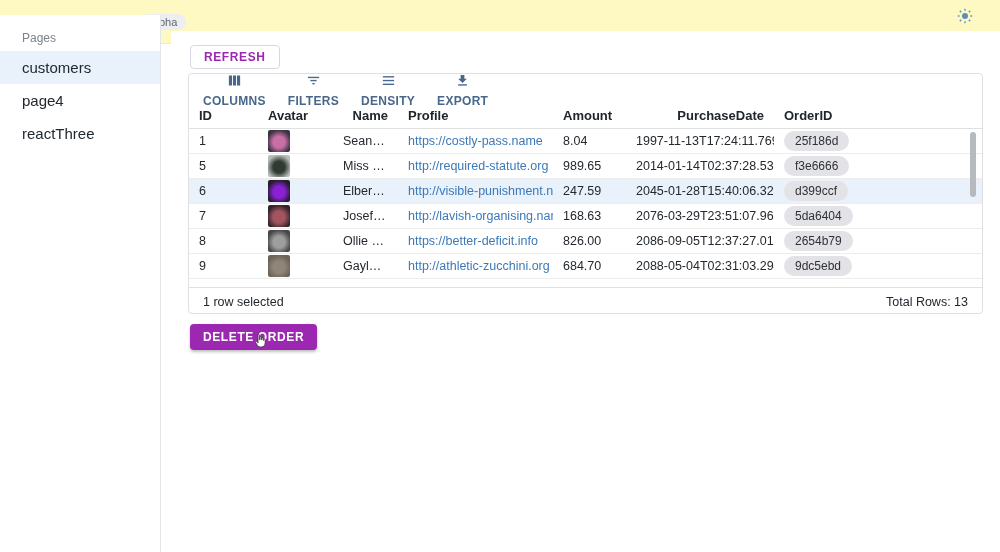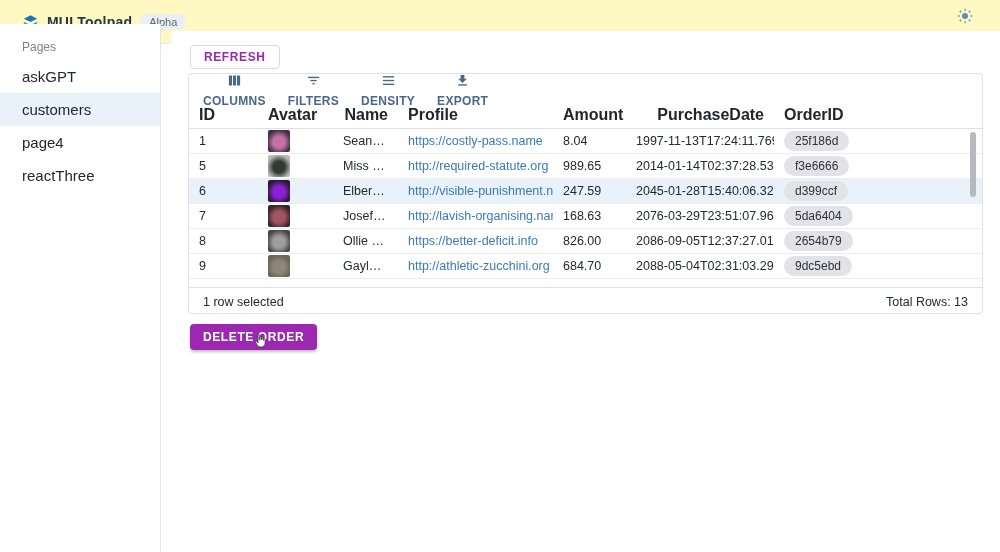--- a/index.html
+++ b/index.html
@@ -16,21 +16,21 @@
   .header-center { position:absolute; left:0; right:0; display:flex; justify-content:center;
     align-items:center; gap:12px; pointer-events:none; }
   .preview-text { font-size:13px; color:#4579b2; }
   .edit-btn { pointer-events:auto; display:flex; align-items:center; gap:6px;
     border:1px solid #9cc0e4; border-radius:14px; background:#fff; color:#1d6cb5;
     font-size:13px; font-weight:bold; padding:3px 12px; cursor:pointer; }
   .theme-toggle { position:absolute; right:24px; top:5px; width:22px; height:22px;
     display:flex; align-items:center; justify-content:center; cursor:pointer; }
 
   
-  .sidebar { position:absolute; left:0; top:24px; bottom:0; width:161px; background:#fff;
+  .sidebar { position:absolute; left:0; top:15px; bottom:0; width:161px; background:#fff;
     border-right:1px solid #e2e5e9; }
   .sidebar-caption { font-size:12px; color:#7a848d; padding:16px 0 6px 22px; }
   .side-item { height:33px; line-height:33px; padding-left:22px; font-size:15px;
     color:#21282f; cursor:pointer; }
   .side-item.selected { background:#e9f1fa; }
 
   
   .main { position:absolute; left:171px; top:31px; right:0; bottom:0; background:#fff; }
   .refresh-btn { position:absolute; left:19px; top:14px; height:24px; padding:0 13px;
     background:#fff; border:1px solid #d8d8e2; border-radius:4px; color:#9c27b0;
@@ -39,21 +39,21 @@
 
   .grid-card { position:absolute; left:17px; top:42px; width:795px; height:241px;
     border:1px solid #e0e0e0; border-radius:4px; background:#fff; overflow:hidden; }
   .grid-toolbar { height:28px; display:flex; align-items:center; gap:10px; padding:4px 8px 0 8px; }
   .tb-btn { display:flex; align-items:center; gap:6px; border:none; background:none;
     color:#49678a; font-size:12px; font-weight:bold; letter-spacing:.3px; cursor:pointer;
     padding:3px 6px; font-family:inherit;flex-direction:column; }
   .tb-btn svg { flex:0 0 auto; }
 
   .grid-head { height:27px; display:flex; align-items:center; border-bottom:1px solid #e0e0e0;
-    font-size:16px; font-weight:bold; color:#20262c; }
+    font-size:13px; font-weight:bold; color:#20262c; }
   .grid-row { height:25px; display:flex; align-items:center; border-bottom:1px solid #ededed;
     font-size:12.5px; color:#23292f; cursor:pointer; background:#fff; }
   .grid-row.selected { background:#e9f1fa; }
   .cell { padding:0 10px; overflow:hidden; white-space:nowrap; }
   .col-id    { width:69px; }
   .col-avatar{ width:75px; }
   .col-name  { width:65px; text-overflow:ellipsis;text-align:right; }
   .col-profile{ width:155px; }
   .col-amount{ width:73px; }
   .col-date  { width:148px; text-align:right; }
@@ -106,21 +106,20 @@
             <line x1="4.2" y1="19.8" x2="6.3" y2="17.7"></line>
             <line x1="17.7" y1="6.3" x2="19.8" y2="4.2"></line>
           </g>
         </svg>
     </span>
   </div>
 </div>
 
 <div class="sidebar">
   <div class="sidebar-caption">Pages</div>
-  <div class="side-item">askGPT</div>
   <div class="side-item selected">customers</div>
   <div class="side-item">page4</div>
   <div class="side-item">reactThree</div>
 </div>
 
 <div class="main">
   <button class="refresh-btn">REFRESH</button>
 
   <div class="grid-card">
 

